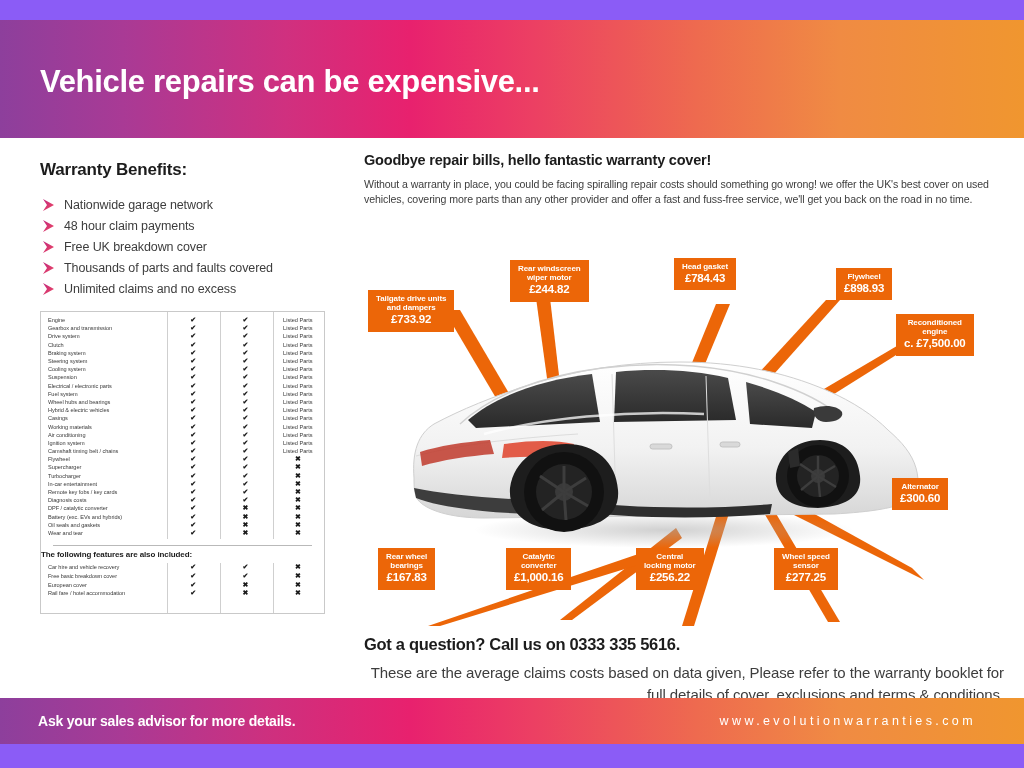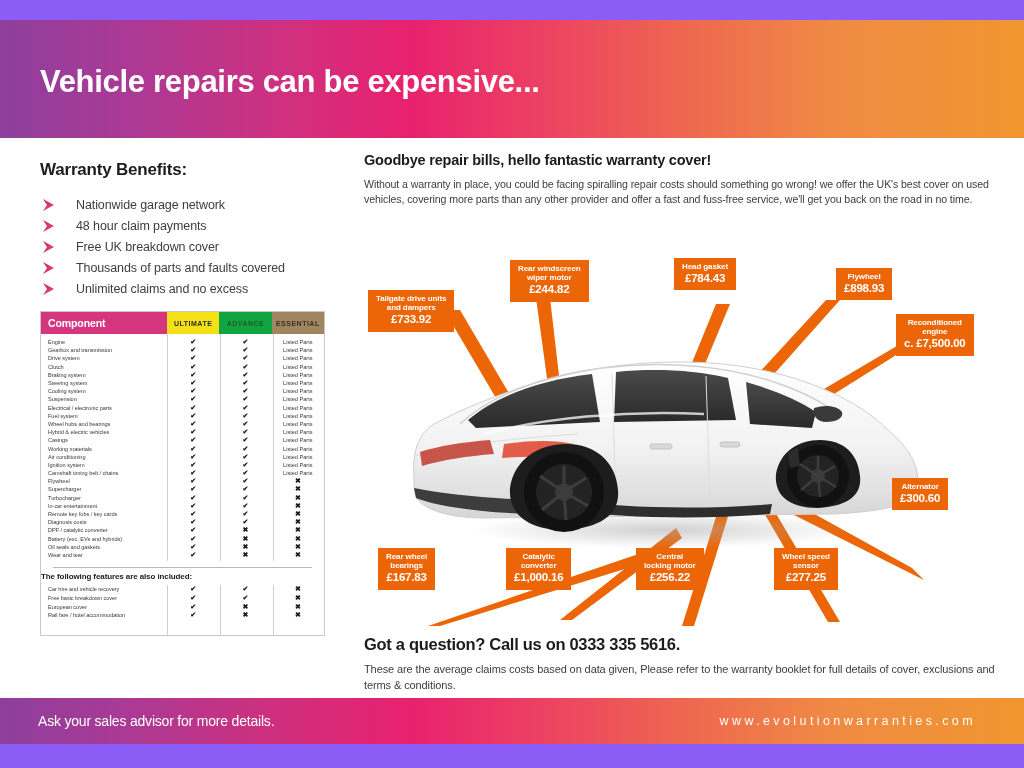--- a/index.html
+++ b/index.html
@@ -44,21 +44,21 @@
   .left-col {
     position: absolute; left: 40px; top: 22px; width: 300px;
   }
   .section-title {
     font-size: 17px; font-weight: 700; color: #1c1c1c;
     letter-spacing: -0.2px;
   }
   .benefits-list { margin-top: 14px; }
   .benefit-row {
     display: flex; align-items: center;
-    height: 21px; margin-bottom: 0px; gap: 12px;
+    height: 21px; margin-bottom: 0px;
   }
   .arrow-ico { width: 20px; height: 16px; flex: 0 0 20px; }
   .benefit-label {
     font-size: 12.5px; color: #3d3d3d; margin-left: 4px;
     letter-spacing: -0.1px;
   }
 
   .covered-title { margin-top: 28px; }
 
   
@@ -145,35 +145,36 @@
     font-size: 11.5px; font-weight: 700; letter-spacing: -0.2px;
     display: block; margin-top: 1px;
   }
 
   
   .qblock { position: absolute; left: 364px; top: 468px; width: 640px; }
   .q-head {
     font-size: 16.5px; font-weight: 700; color: #1c1c1c; letter-spacing: -0.3px; margin-top: 29px;
   }
   .q-para {
-    margin-top: 8px; font-size: 11px; color: #3d3d3d; line-height: 1.45;
+    margin-top: 8px; font-size: 15px; color: #3d3d3d; line-height: 1.45;
     letter-spacing: -0.1px;
+    text-align: right;
   }
 
   
   .footer-bar {
     position: absolute; left: 0; top: 698px;
     width: 1024px; height: 46px;
     background: linear-gradient(to right,
        #8d3f9c 0%, #a93a95 12%, #cd307f 26%, #e8216e 40%,
        #ec3f63 52%, #ee6a4f 68%, #f08b43 82%, #f0962f 100%);
     display: flex; align-items: center;
   }
   .footer-left {
-    color: #fff; font-size: 14px; font-weight: 400;
+    color: #fff; font-size: 14px; font-weight: 700;
     margin-left: 38px; letter-spacing: -0.2px;
   }
   .footer-right {
     color: #fff; font-size: 12.5px; margin-left: auto; margin-right: 48px;
     letter-spacing: 3.4px;
   }
 </style>
 </head>
 <body>
 
@@ -233,26 +234,20 @@
             <svg width="20" height="16" viewBox="0 0 20 16">
                 <path d="M3 2 L14 8 L3 14 L7 8 Z" fill="url(#ag0)"></path>
               </svg>
           </span>
           <span class="benefit-label">Unlimited claims and no excess</span>
         </div>
       </div>
 
 
       <div class="cov-table">
-        <div class="tbl-head">
-          <div class="th-comp">Component</div>
-          <div class="th-u">ULTIMATE</div>
-          <div class="th-a">ADVANCE</div>
-          <div class="th-e">ESSENTIAL</div>
-        </div>
         <div class="tbl-body" id="tbl-body">
           <div class="colrule" style="left:126px"></div>
           <div class="colrule" style="left:179px"></div>
           <div class="colrule" style="left:232px"></div>
         <div class="trow">
               <div class="td-name">Engine</div>
               <div class="td-mark">✔</div>
               <div class="td-mark">✔</div>
               <div class="td-mark listed">Listed Parts</div>
             </div>

